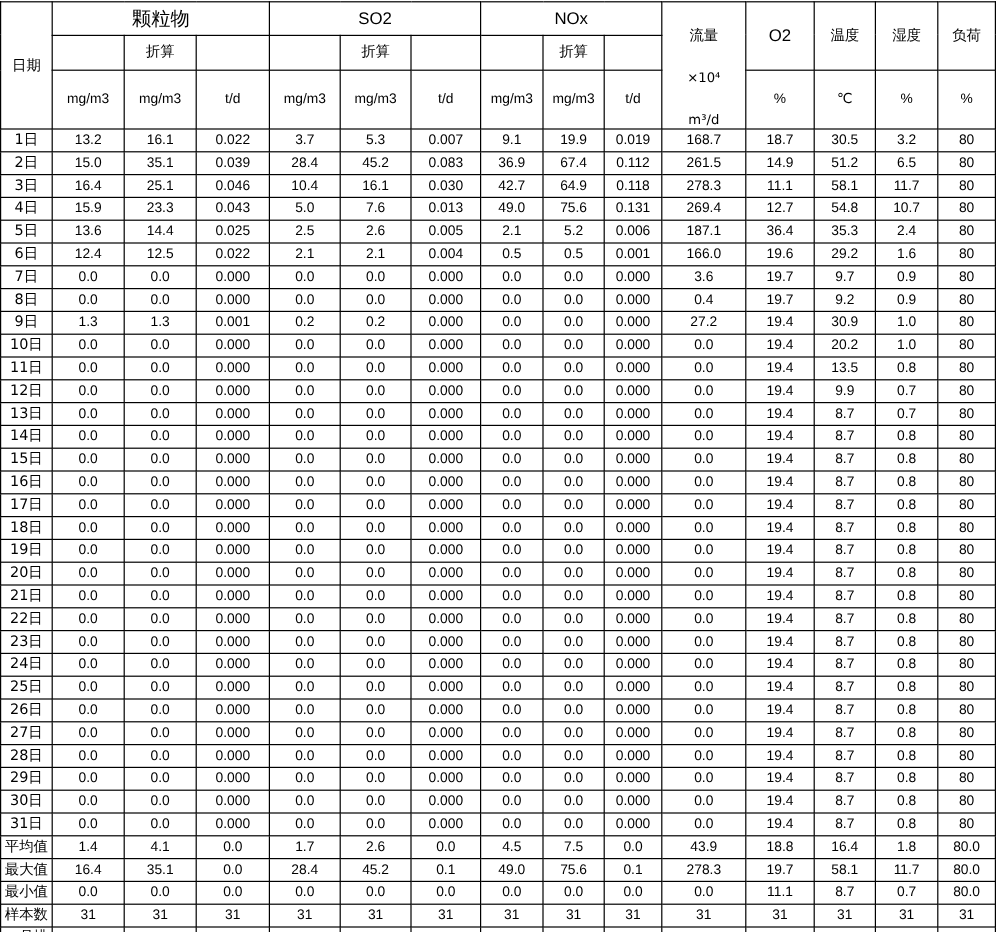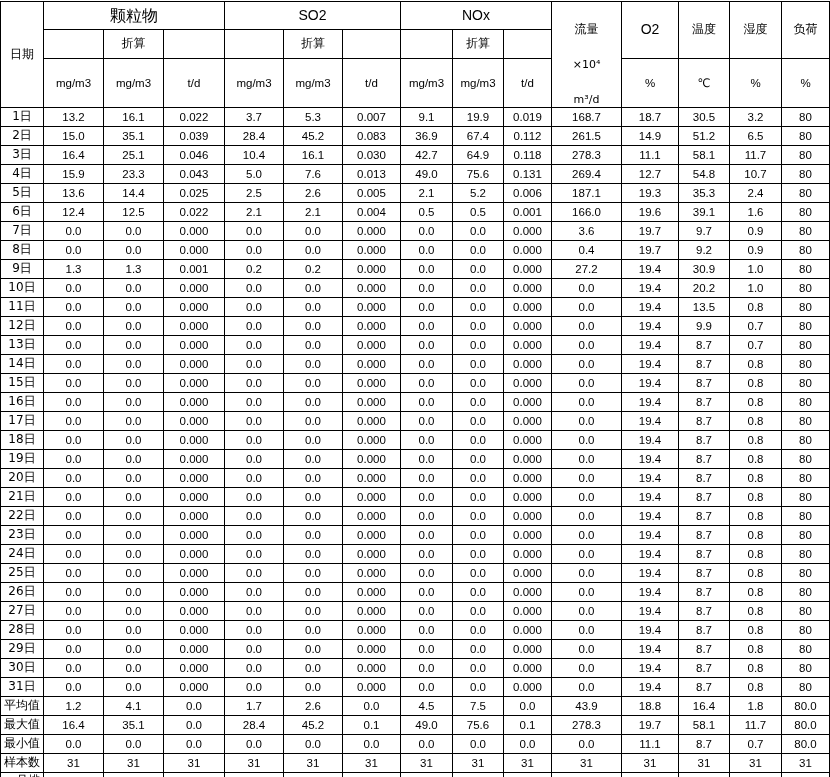--- a/index.html
+++ b/index.html
@@ -161,39 +161,39 @@
         <td>13.6</td>
         <td>14.4</td>
         <td>0.025</td>
         <td>2.5</td>
         <td>2.6</td>
         <td>0.005</td>
         <td>2.1</td>
         <td>5.2</td>
         <td>0.006</td>
         <td>187.1</td>
-        <td>19.3</td>
+        <td>36.4</td>
         <td>35.3</td>
         <td>2.4</td>
         <td>80</td>
       </tr>
       <tr>
         <td class="cjk">6日</td>
         <td>12.4</td>
         <td>12.5</td>
         <td>0.022</td>
         <td>2.1</td>
         <td>2.1</td>
         <td>0.004</td>
         <td>0.5</td>
         <td>0.5</td>
         <td>0.001</td>
         <td>166.0</td>
         <td>19.6</td>
-        <td>39.1</td>
+        <td>29.2</td>
         <td>1.6</td>
         <td>80</td>
       </tr>
       <tr>
         <td class="cjk">7日</td>
         <td>0.0</td>
         <td>0.0</td>
         <td>0.000</td>
         <td>0.0</td>
         <td>0.0</td>
@@ -610,21 +610,21 @@
         <td>0.0</td>
         <td>0.000</td>
         <td>0.0</td>
         <td>19.4</td>
         <td>8.7</td>
         <td>0.8</td>
         <td>80</td>
       </tr>
       <tr>
         <td class="cjk">平均值</td>
-        <td>1.2</td>
+        <td>1.4</td>
         <td>4.1</td>
         <td>0.0</td>
         <td>1.7</td>
         <td>2.6</td>
         <td>0.0</td>
         <td>4.5</td>
         <td>7.5</td>
         <td>0.0</td>
         <td>43.9</td>
         <td>18.8</td>

